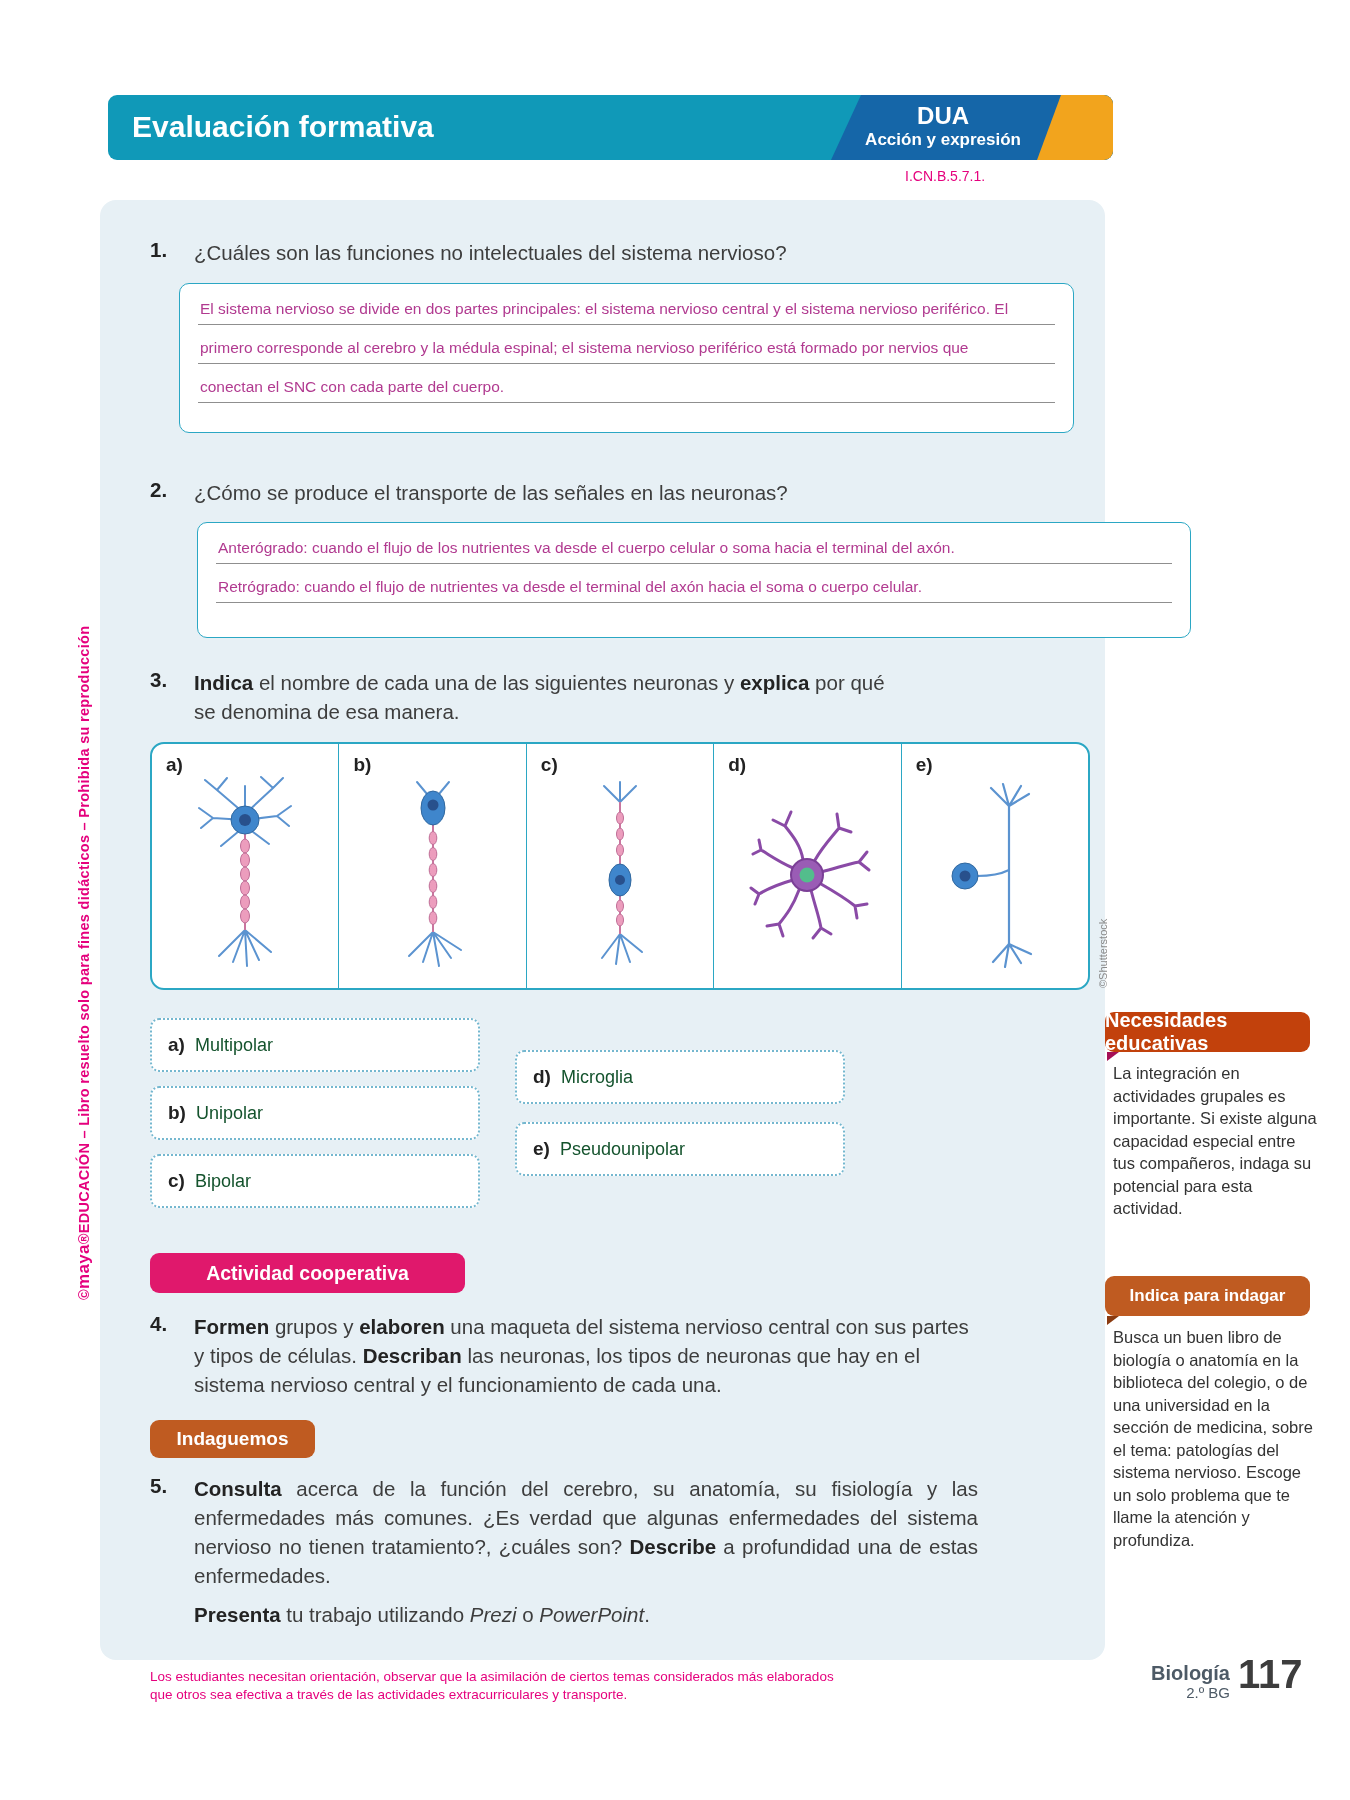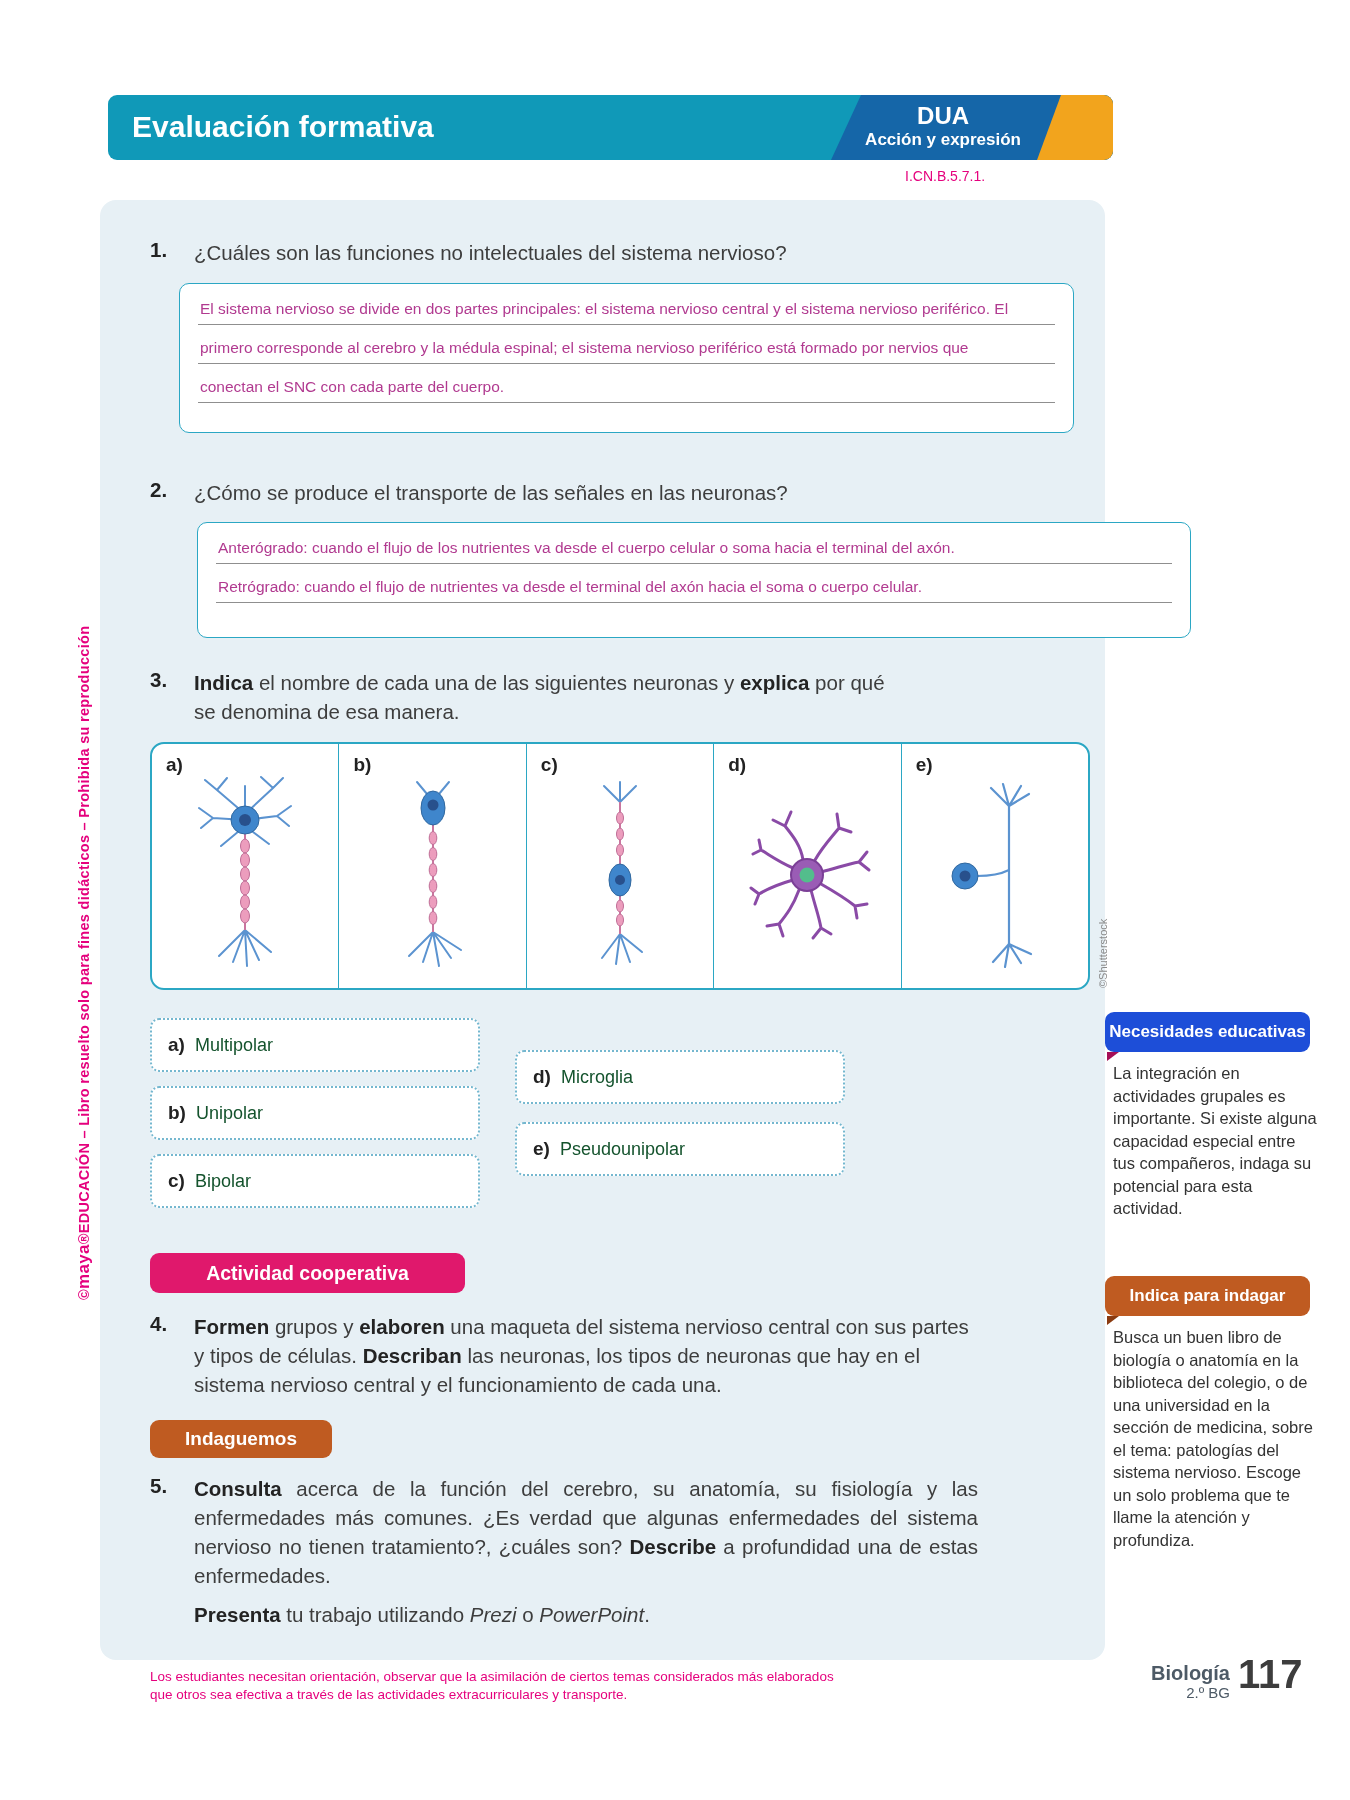--- a/index.html
+++ b/index.html
@@ -177,38 +177,38 @@
   <span class="dotlabel">d)</span>
   <span class="dotval">Microglia</span>
 </div>
 <div class="abs dotbox" style="left:515px;top:1122px;width:330px">
   <span class="dotlabel">e)</span>
   <span class="dotval">Pseudounipolar</span>
 </div>
 
 <div class="abs" style="left:1105px;top:1012px;width:205px;height:40px">
   <div class="fold" style="border-top-color:#a50f56"></div>
-  <div class="pill" style="width:100%;height:100%;background:#1d4ed8;font-size:17px">Necesidades educativas</div>
+  <div class="pill" style="width:100%;height:100%;background:#c2410c;font-size:20px">Necesidades educativas</div>
 </div>
 <div class="abs sidebody" style="left:1113px;top:1062px;width:208px">La integración en actividades grupales es importante. Si existe alguna capacidad especial entre tus compañeros, indaga su potencial para esta actividad.</div>
 
 <div class="abs" style="left:1105px;top:1276px;width:205px;height:40px">
   <div class="fold" style="border-top-color:#8a3a10"></div>
   <div class="pill" style="width:100%;height:100%;background:#bf5b21;font-size:17px">Indica para indagar</div>
 </div>
 <div class="abs sidebody" style="left:1113px;top:1326px;width:210px">Busca un buen libro de biología o anatomía en la biblioteca del colegio, o de una universidad en la sección de medicina, sobre el tema: patologías del sistema nervioso. Escoge un solo problema que te llame la atención y profundiza.</div>
 
 <div class="abs pill" style="left:150px;top:1253px;width:315px;height:40px;background:#e0186c;font-size:19.5px">Actividad cooperativa</div>
 
 <div class="abs qnum" style="left:150px;top:1312px">4.</div>
 <div class="abs qtext" style="left:194px;top:1312px;width:782px">
   <span class="b">Formen</span><span> grupos y </span><span class="b">elaboren</span><span> una maqueta del sistema nervioso central con sus partes y tipos de células. </span><span class="b">Describan</span><span> las neuronas, los tipos de neuronas que hay en el sistema nervioso central y el funcionamiento de cada una.</span>
 </div>
 
-<div class="abs pill" style="left:150px;top:1420px;width:182px;height:38px;background:#bf5b21;font-size:19px">Indaguemos</div>
+<div class="abs pill" style="left:150px;top:1420px;width:165px;height:38px;background:#bf5b21;font-size:19px">Indaguemos</div>
 
 <div class="abs qnum" style="left:150px;top:1474px">5.</div>
 <div class="abs qtext" style="left:194px;top:1474px;width:784px;text-align:justify">
   <span class="b">Consulta</span><span> acerca de la función del cerebro, su anatomía, su fisiología y las enfermedades más comunes. ¿Es verdad que algunas enfermedades del sistema nervioso no tienen tratamiento?, ¿cuáles son? </span><span class="b">Describe</span><span> a profundidad una de estas enfermedades.</span>
 </div>
 <div class="abs qtext" style="left:194px;top:1600px;width:784px">
   <span class="b">Presenta</span><span> tu trabajo utilizando </span><span class="i">Prezi</span><span> o </span><span class="i">PowerPoint</span><span>.</span>
 </div>
 
 <div class="abs" style="left:150px;top:1668px;width:720px;font-size:13.5px;line-height:17.5px;color:#e5007d">

